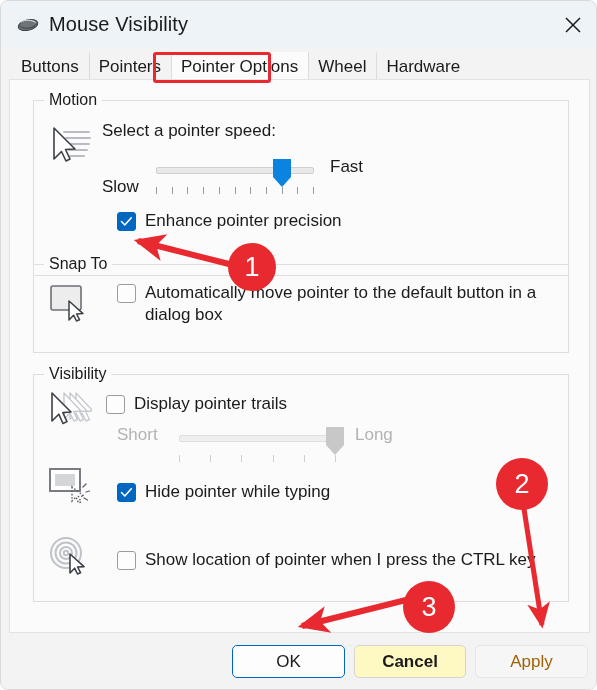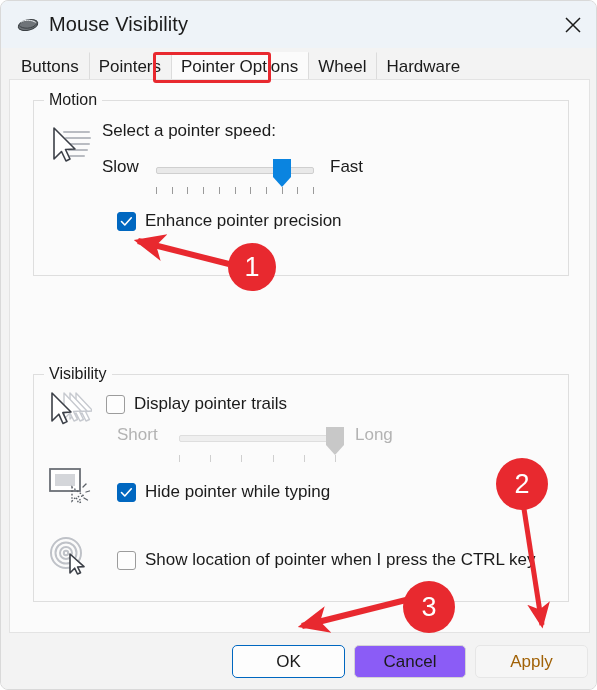--- a/index.html
+++ b/index.html
@@ -185,23 +185,24 @@
     font-size: 17px;
     display: flex; align-items: center; justify-content: center;
     cursor: pointer;
   }
   .btn.default {
     background: #fdfdfd;
     border: 1.5px solid #0067c0;
     color: #1b1b1b;
   }
   .btn.normal {
-    background: #8b5cf6;
+    background: #fef9c3;
     border: 1px solid #d4d4d4;
     color: #1b1b1b;
+    font-weight: bold;
   }
   .btn.disabled {
     background: #f6f6f6;
     border: 1px solid #e6e6e6;
     color: #a16207;
     cursor: default;
   }
   #btn-ok     { left: 231px; width: 113px; }
   #btn-cancel { left: 353px; width: 112px; }
   #btn-apply  { left: 474px; width: 113px; }
@@ -272,21 +273,21 @@
             <line x1="23" y1="27" x2="41" y2="27"></line>
             <line x1="24" y1="33" x2="38" y2="33"></line>
           </g>
           <path d="M8 5 L8 36 L15.5 28.5 L20 38 L24 36 L19.5 26.5 L29 26 Z" fill="#ffffff" stroke="#3c4048" stroke-width="1.6" stroke-linejoin="round"></path>
         </svg>
       </div>
 
       <div class="field-label" style="left:68px; top:20px;">Select a pointer speed:</div>
 
       <div class="slider enabled" id="speed-slider" style="left:68px; top:56px; width:300px; height:40px;">
-        <div class="endlabel" style="left:0;">Slow</div>
+        <div class="endlabel" style="left:0;margin-top:20px;">Slow</div>
         <div class="track" style="left:54px; width:158px;"></div>
         <div class="ticks" style="left:54px; width:158px;">
             <i style="left: 0px;"></i>
             <i style="left: 15.7px;"></i>
             <i style="left: 31.4px;"></i>
             <i style="left: 47.1px;"></i>
             <i style="left: 62.8px;"></i>
             <i style="left: 78.5px;"></i>
             <i style="left: 94.2px;"></i>
             <i style="left: 109.9px;"></i>
@@ -305,20 +306,35 @@
       <div class="cb-row" style="left:83px; top:109px;">
         <span class="cb on">
           <svg width="13" height="11" viewBox="0 0 13 11">
             <path d="M1.5 5.5 L4.8 9 L11.3 1.8" fill="none" stroke="#ffffff" stroke-width="1.6" stroke-linecap="round" stroke-linejoin="round"></path>
           </svg>
         </span>
         <span class="cb-text">Enhance pointer precision</span>
       </div>
     </div>
 
+    <div class="group" id="group-snapto">
+      <div class="group-label">Snap To</div>
+
+      <div class="side-icon" style="left:8px; top:14px;">
+        <svg width="46" height="42" viewBox="0 0 46 42">
+          <rect x="5" y="5" width="30" height="24" rx="2" fill="#ededed" stroke="#6b6f76" stroke-width="1.6"></rect>
+          <path d="M23 20 L23 39 L27.6 34.2 L30.5 40 L33.5 38.7 L30.6 33 L37 32.6 Z" fill="#ffffff" stroke="#3c4048" stroke-width="1.5" stroke-linejoin="round"></path>
+        </svg>
+      </div>
+
+      <div class="cb-row" style="left:83px; top:17px; width:420px;">
+        <span class="cb off"></span>
+        <span class="cb-text">Automatically move pointer to the default button in a dialog box</span>
+      </div>
+    </div>
 
     <div class="group" id="group-visibility">
       <div class="group-label">Visibility</div>
 
       <div class="side-icon" style="left:8px; top:12px;">
         <svg width="46" height="42" viewBox="0 0 46 42">
           <g fill="#ffffff" stroke="#c6c9cf" stroke-width="1.4" stroke-linejoin="round">
             <path d="M30 4 L30 30 L36 24 L40 32 L43.5 30.5 L39.5 22.5 L47 22 Z"></path>
             <path d="M24 4 L24 30 L30 24 L34 32 L37.5 30.5 L33.5 22.5 L41 22 Z"></path>
             <path d="M18 4 L18 30 L24 24 L28 32 L31.5 30.5 L27.5 22.5 L35 22 Z"></path>

